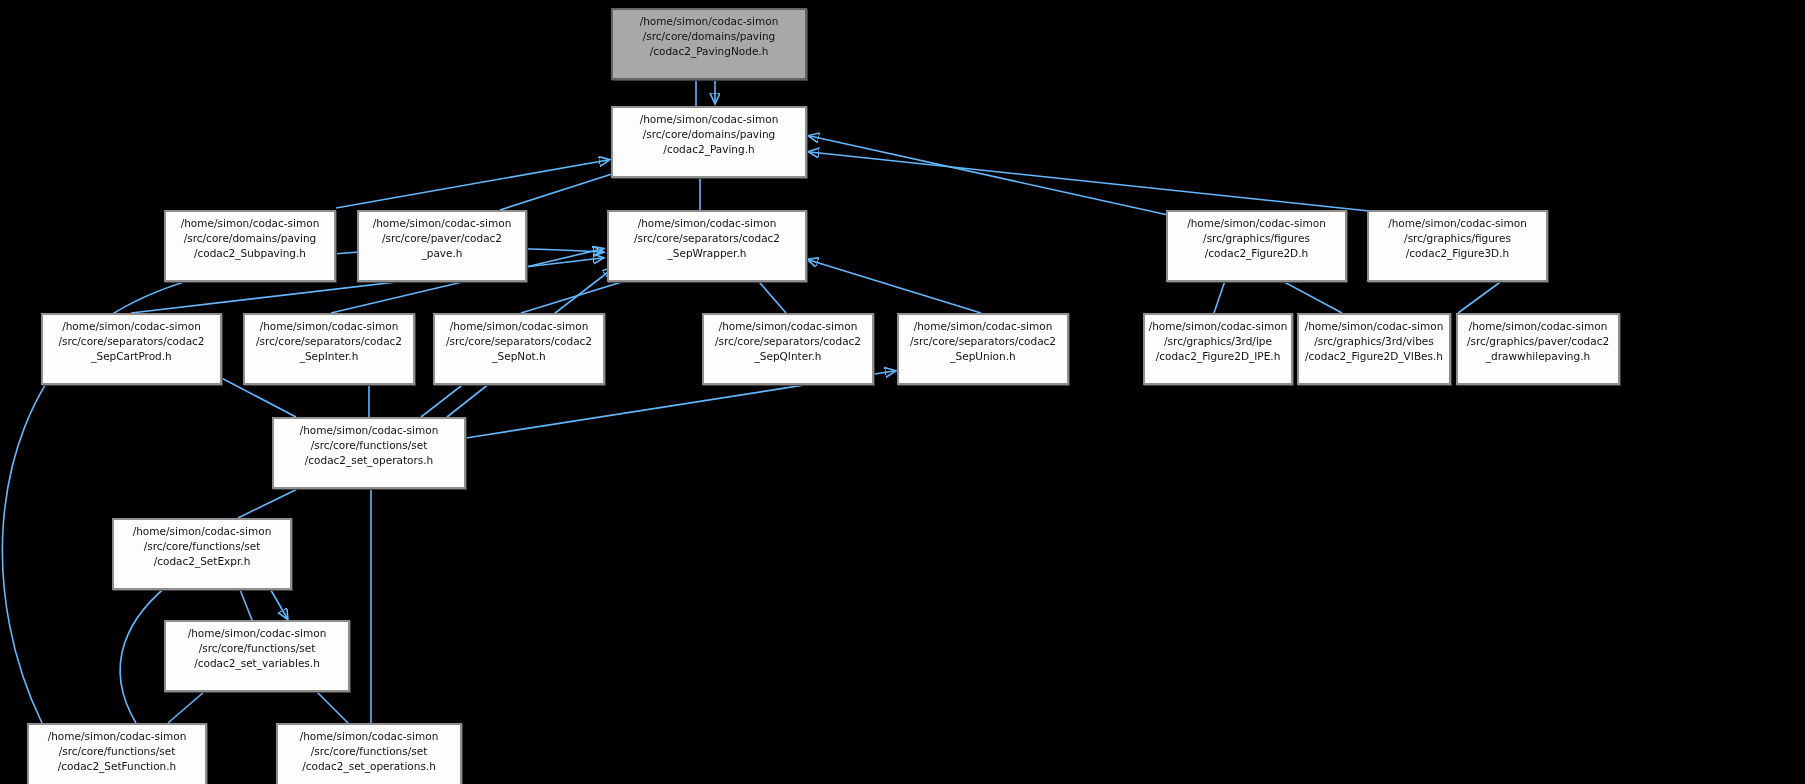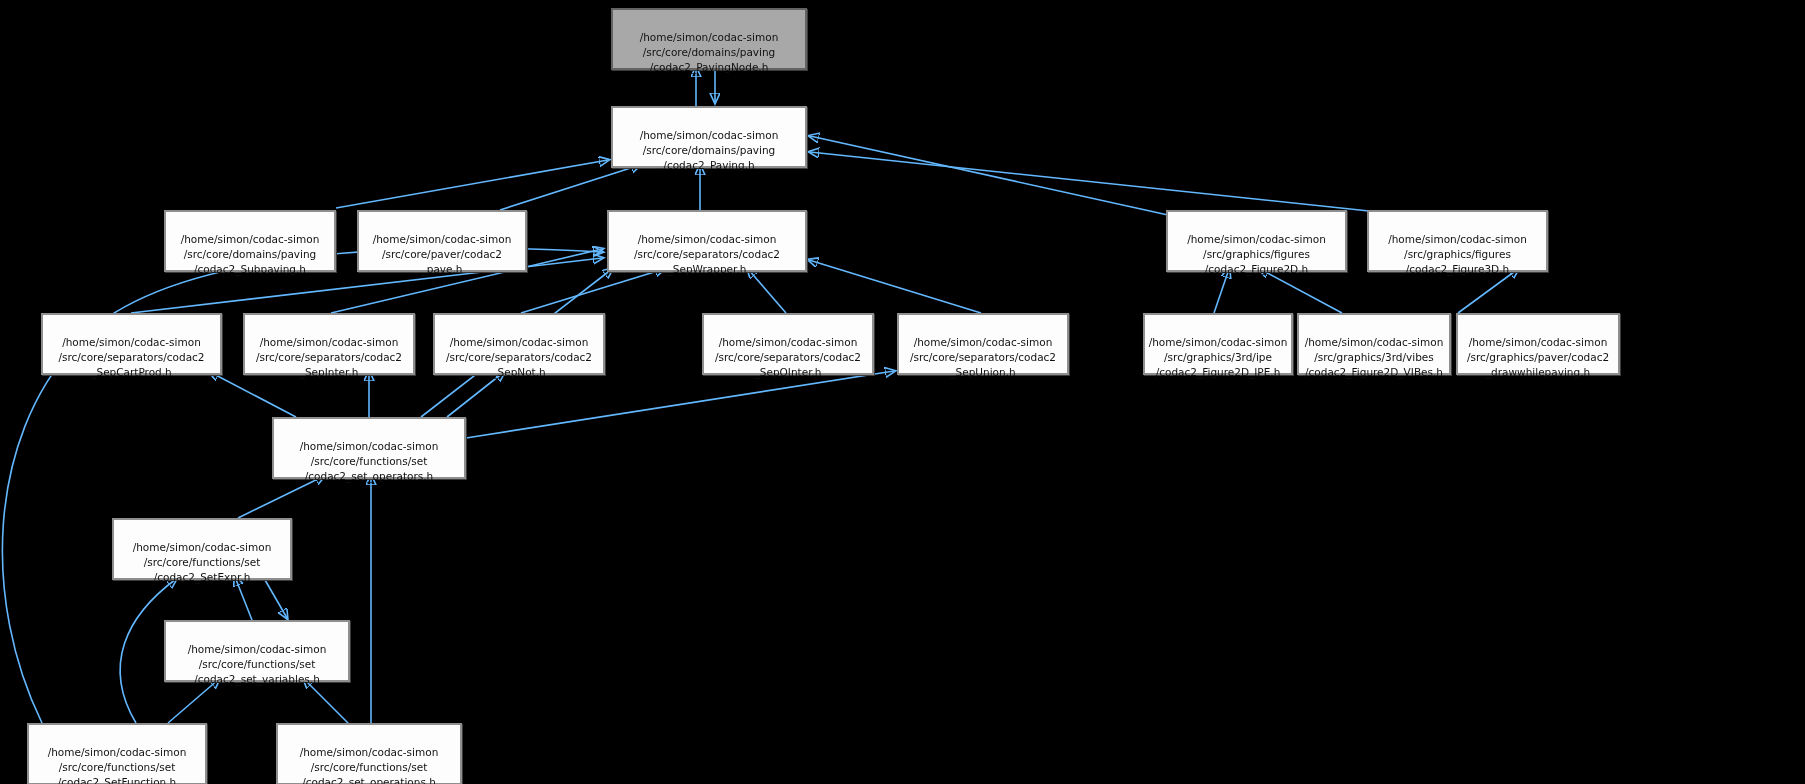--- a/index.html
+++ b/index.html
@@ -7,21 +7,21 @@
     --root-fill:#a8a8a8; --root-border:#636363; --text:#111111;
   }
   html,body{margin:0;padding:0;background:var(--bg);}
   #canvas{position:relative;width:1805px;height:784px;background:var(--bg);
           font-family:"DejaVu Sans","Liberation Sans",sans-serif;overflow:hidden;}
   #edges{position:absolute;left:0;top:0;width:1805px;height:784px;}
   #edges path{stroke:var(--edge);stroke-width:1.6;fill:none;}
   .node{position:absolute;box-sizing:border-box;background:var(--node-fill);
         border:2px solid var(--node-border);color:var(--text);
         font-size:10.5px;line-height:15px;text-align:center;
-        white-space:pre;padding:20px 2px;height:62px;
+        white-space:pre;padding:4px 2px;height:72px;
         box-shadow:1px 1px 0 #3c3c3c;cursor:pointer;}
   .node.root{background:var(--root-fill);border-color:var(--root-border);}
 </style>
 </head>
 <body>
 
 <div id="canvas">
   <svg id="edges" viewBox="0 0 1805 784" xmlns="http://www.w3.org/2000/svg">
     <defs>
       <marker id="arrow" markerUnits="userSpaceOnUse" markerWidth="14" markerHeight="12" refX="9" refY="5" orient="auto">

